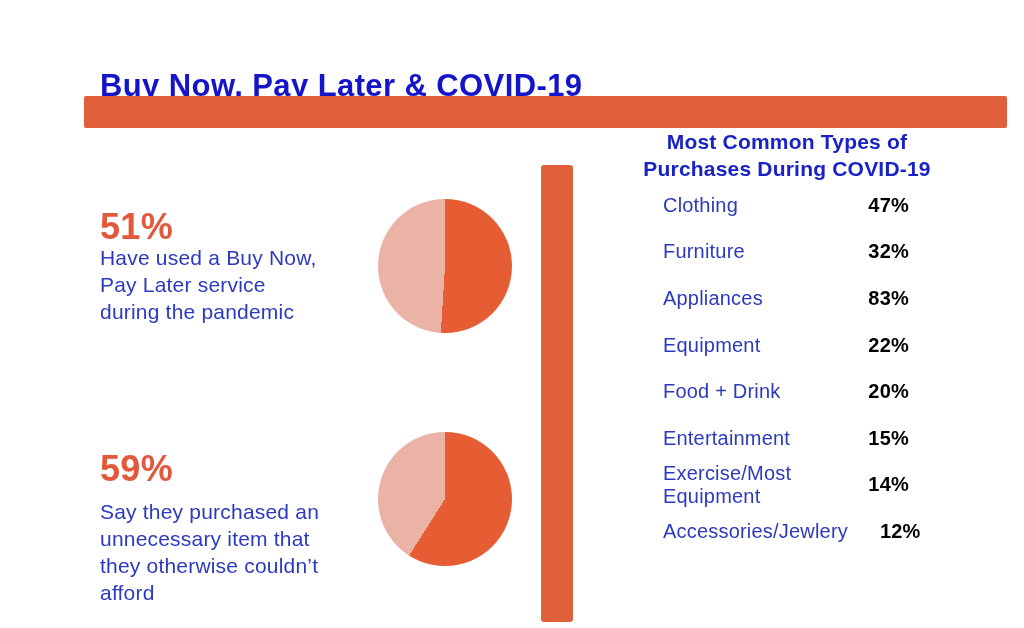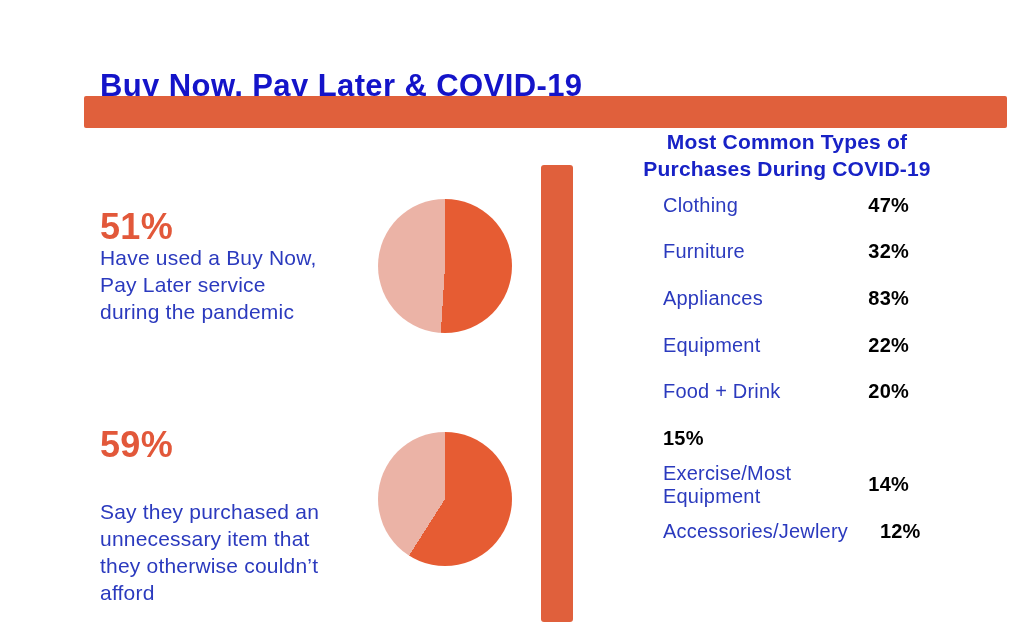--- a/index.html
+++ b/index.html
@@ -15,21 +15,21 @@
   }
   .title-rule {
     position: absolute; left: 52px; top: 64px; width: 923px; height: 4px;
     background: #E0603C; border-radius: 2px;
   }
   .stat-value {
     position: absolute; left: 52px;
     font-size: 36px; font-weight: 800; color: #E2583A; letter-spacing: 0.3px;
   }
   .stat-value.v1 { top: 158px; }
-  .stat-value.v2 { top: 376px; }
+  .stat-value.v2 { top: 400px; }
   .stat-desc {
     position: absolute; left: 52px; width: 252px;
     font-size: 21px; line-height: 27px; color: #2B3ABE; letter-spacing: 0.2px;
   }
   .stat-desc.d1 { top: 196px; }
   .stat-desc.d2 { top: 450px; }
   .pie {
     position: absolute; left: 346px; width: 134px; height: 134px; border-radius: 50%;
   }
   .pie.p1 { top: 167px; }
@@ -91,20 +91,21 @@
     </div>
     <div class="row">
       <span class="label">Equipment</span>
       <span class="value">22%</span>
     </div>
     <div class="row">
       <span class="label">Food + Drink</span>
       <span class="value">20%</span>
     </div>
     <div class="row">
+      <span class="label">Entertainment</span>
       <span class="value">15%</span>
     </div>
     <div class="row">
       <span class="label">Exercise/Most Equipment</span>
       <span class="value">14%</span>
     </div>
     <div class="row">
       <span class="label">Accessories/Jewlery</span>
       <span class="value">12%</span>
     </div>

